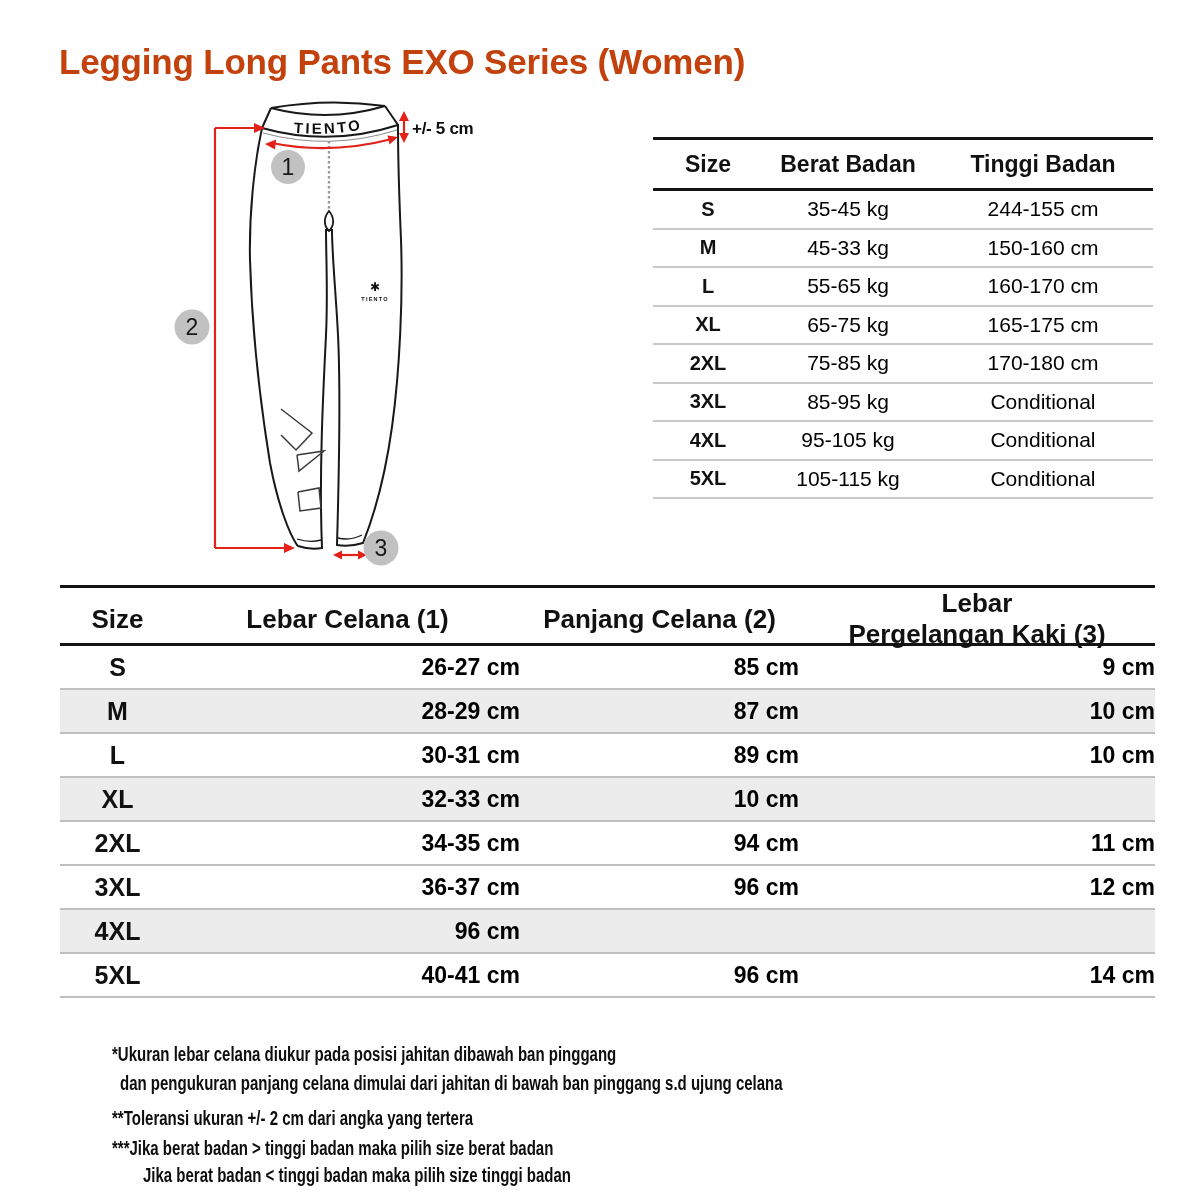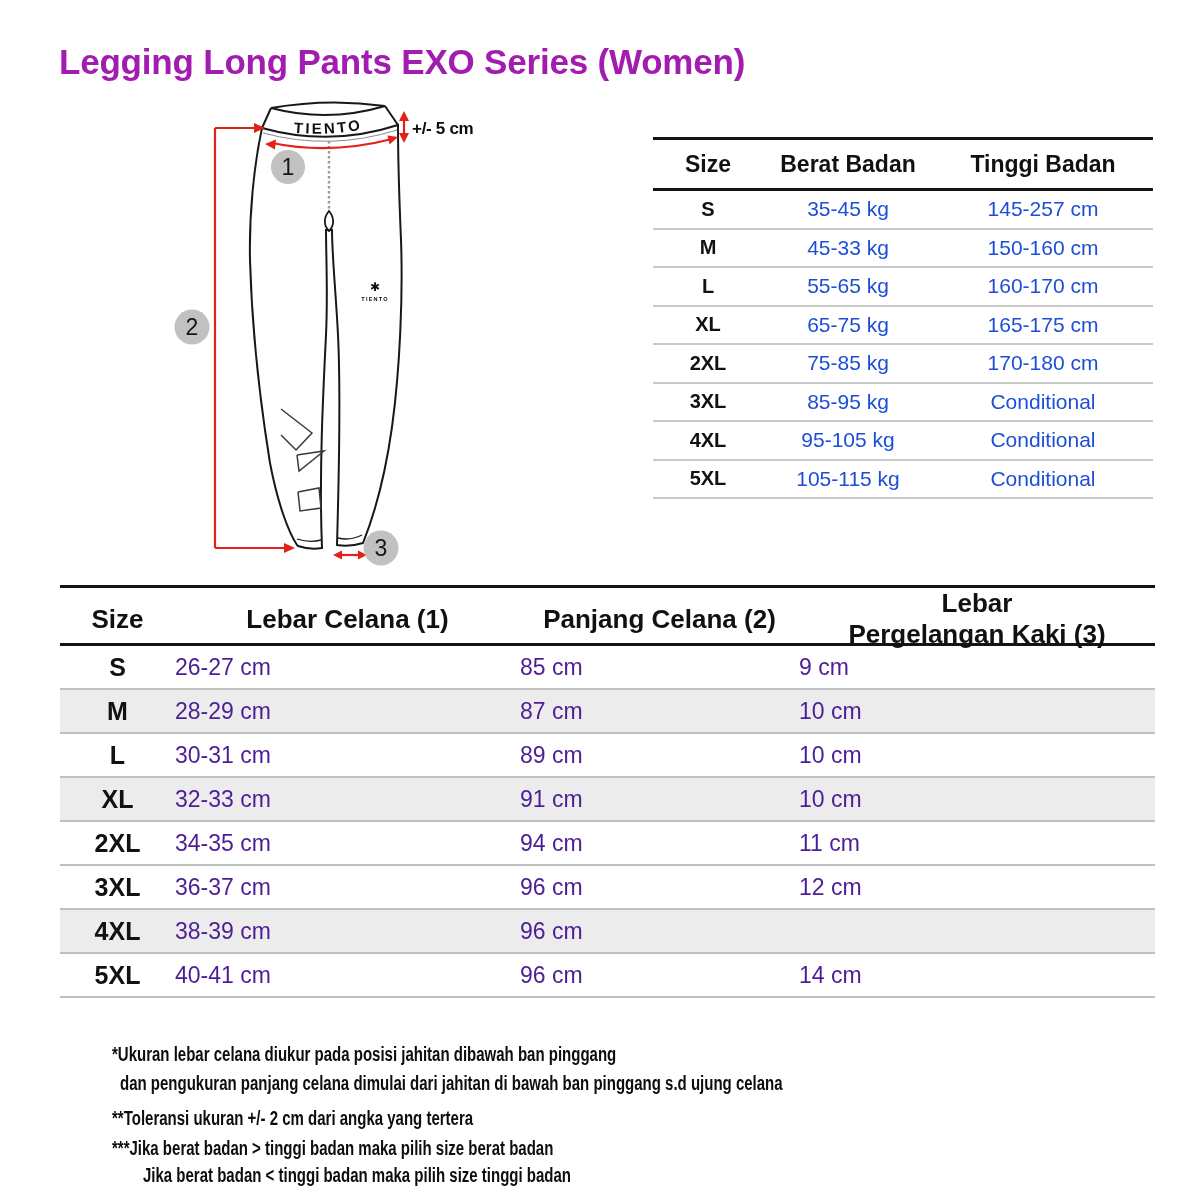--- a/index.html
+++ b/index.html
@@ -1,44 +1,44 @@
 <!DOCTYPE html>
 <html><head>
 <meta charset="utf-8">
 <style>
   html,body{margin:0;padding:0;background:#ffffff;}
   .page{position:relative;width:1201px;height:1201px;background:#ffffff;overflow:hidden;
         font-family:"Liberation Sans",sans-serif;color:#111;}
   .page-title{position:absolute;left:59px;top:42px;font-size:35px;font-weight:700;
-        letter-spacing:-0.2px;color:#a21caf;white-space:nowrap;}
+        letter-spacing:-0.2px;color:#c2410c;white-space:nowrap;}
 
   
   .diagram{position:absolute;left:150px;top:95px;width:350px;height:485px;}
 
   
   .body-table{position:absolute;left:653px;top:137px;width:500px;border-top:3px solid #141414;}
   .bt-head{display:grid;grid-template-columns:110px 170px 220px;align-items:center;height:48px;
         border-bottom:3px solid #141414;font-weight:700;font-size:23px;}
   .bt-head div{text-align:center;}
   .bt-row{display:grid;grid-template-columns:110px 170px 220px;align-items:center;height:38.5px;
         border-bottom:2px solid #c9c9c9;box-sizing:border-box;}
   .bt-row .c-size{text-align:center;font-weight:700;font-size:20px;}
-  .bt-row .c-val{text-align:center;font-size:21px;color:#1d4ed8;}
+  .bt-row .c-val{text-align:center;font-size:21px;color:#000000;}
 
   
   .dim-table{position:absolute;left:60px;top:585px;width:1095px;border-top:3px solid #141414;}
   .dt-head{display:grid;grid-template-columns:115px 345px 279px 356px;align-items:center;height:55px;
         border-bottom:3px solid #141414;font-weight:700;}
   .dt-head .h{text-align:center;font-size:26px;}
   .dt-head .h-small{text-align:center;font-size:26px;line-height:1.2;}
   .dt-row{display:grid;grid-template-columns:115px 345px 279px 356px;align-items:center;height:44px;
         border-bottom:2px solid #bfbfbf;box-sizing:border-box;}
   .dt-row.shaded{background:#ececec;}
   .dt-row .c-size{text-align:center;font-weight:700;font-size:25px;}
-  .dt-row .c-val{text-align:left;font-size:23px;color:#4c1d95;}
+  .dt-row .c-val{text-align:right;font-size:23px;color:#000000;font-weight:bold;}
 
   
   .footnotes{position:absolute;left:88px;top:1042px;margin-left:24px;}
   .fn{font-size:20px;font-weight:700;line-height:24px;color:#0d0d0d;white-space:nowrap;
       transform:scaleX(0.75);transform-origin:left center;}
   .fn.indent-sm{margin-left:8px;}
   .fn.indent-lg{margin-left:31px;}
   .fn.gap-md{margin-top:11px;}
   .fn.gap-sm{margin-top:6px;}
   .fn.gap-xs{margin-top:3px;}
@@ -137,21 +137,21 @@
   <div class="body-table">
     <div class="bt-head">
       <div>Size</div>
       <div>Berat Badan</div>
       <div>Tinggi Badan</div>
     </div>
     <div>
         <div class="bt-row">
           <div class="c-size">S</div>
           <div class="c-val">35-45 kg</div>
-          <div class="c-val">145-257 cm</div>
+          <div class="c-val">244-155 cm</div>
         </div>
         <div class="bt-row">
           <div class="c-size">M</div>
           <div class="c-val">45-33 kg</div>
           <div class="c-val">150-160 cm</div>
         </div>
         <div class="bt-row">
           <div class="c-size">L</div>
           <div class="c-val">55-65 kg</div>
           <div class="c-val">160-170 cm</div>
@@ -209,38 +209,36 @@
         </div>
         <div class="dt-row">
           <div class="c-size">L</div>
           <div class="c-val">30-31 cm</div>
           <div class="c-val">89 cm</div>
           <div class="c-val">10 cm</div>
         </div>
         <div class="dt-row shaded">
           <div class="c-size">XL</div>
           <div class="c-val">32-33 cm</div>
-          <div class="c-val">91 cm</div>
           <div class="c-val">10 cm</div>
         </div>
         <div class="dt-row">
           <div class="c-size">2XL</div>
           <div class="c-val">34-35 cm</div>
           <div class="c-val">94 cm</div>
           <div class="c-val">11 cm</div>
         </div>
         <div class="dt-row">
           <div class="c-size">3XL</div>
           <div class="c-val">36-37 cm</div>
           <div class="c-val">96 cm</div>
           <div class="c-val">12 cm</div>
         </div>
         <div class="dt-row shaded">
           <div class="c-size">4XL</div>
-          <div class="c-val">38-39 cm</div>
           <div class="c-val">96 cm</div>
         </div>
         <div class="dt-row">
           <div class="c-size">5XL</div>
           <div class="c-val">40-41 cm</div>
           <div class="c-val">96 cm</div>
           <div class="c-val">14 cm</div>
         </div>
       </div>
   </div>

